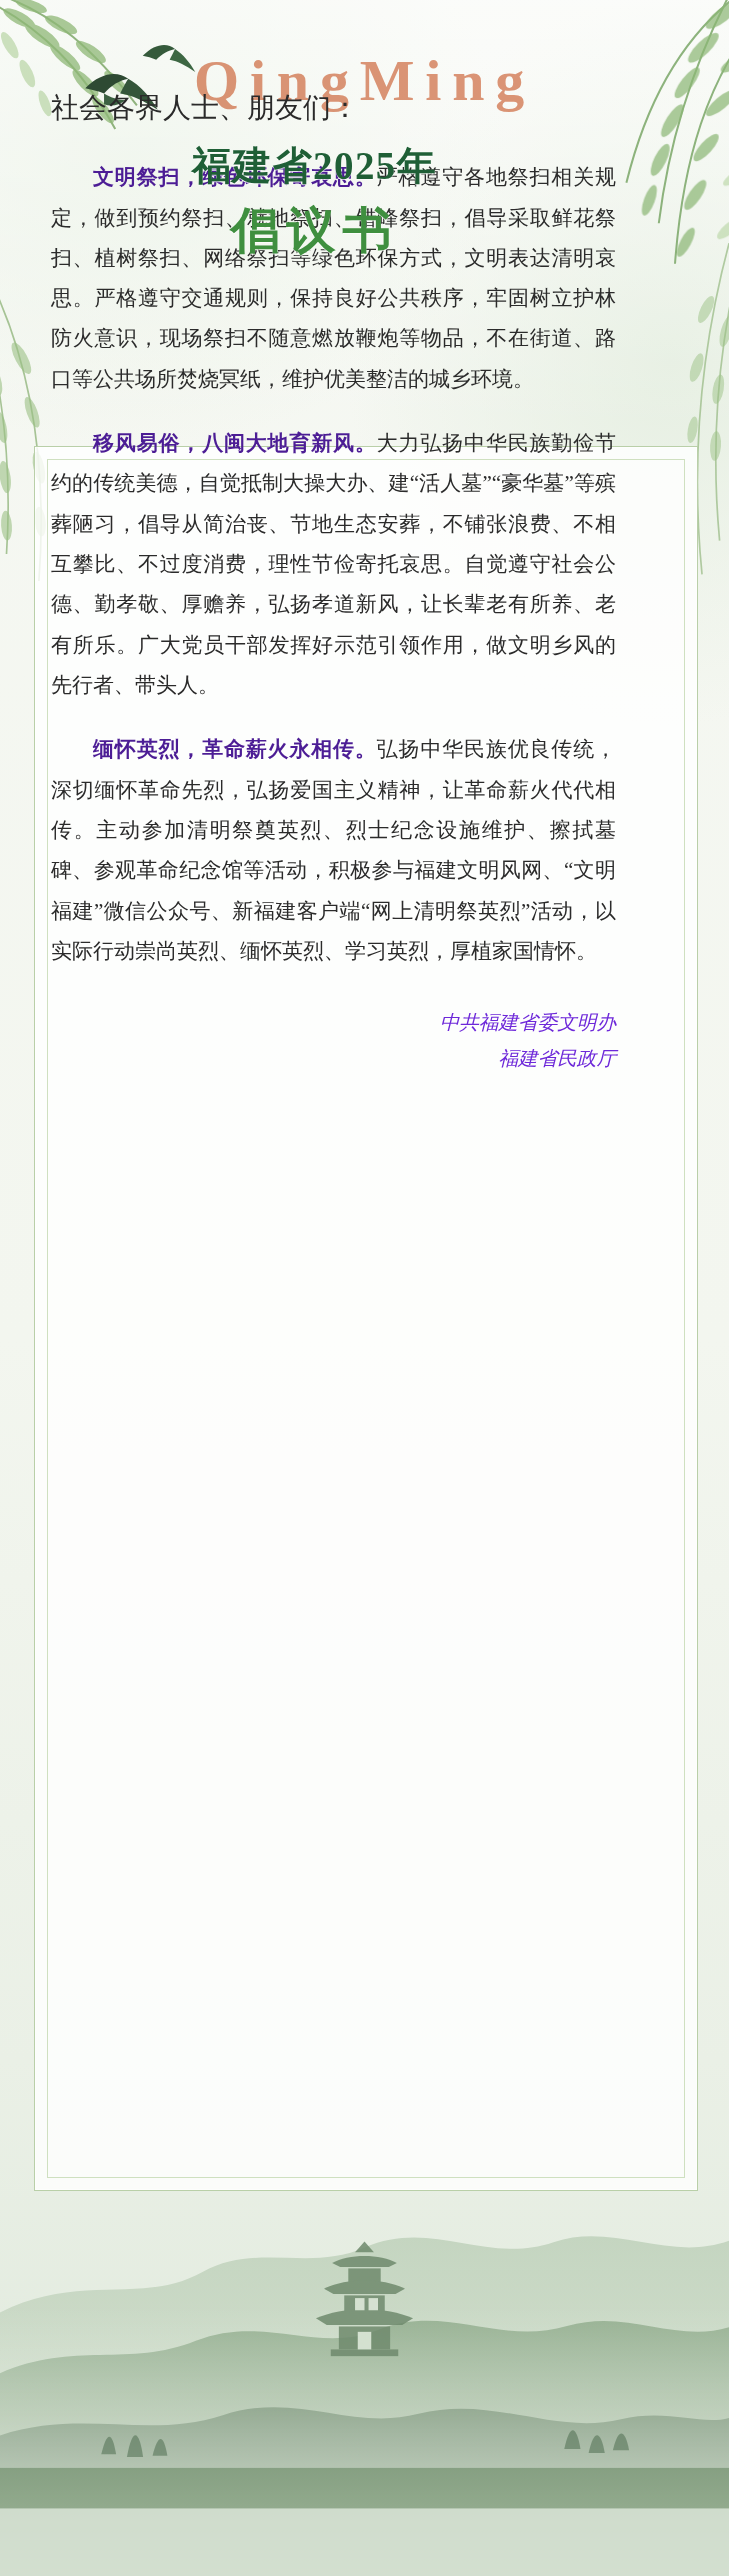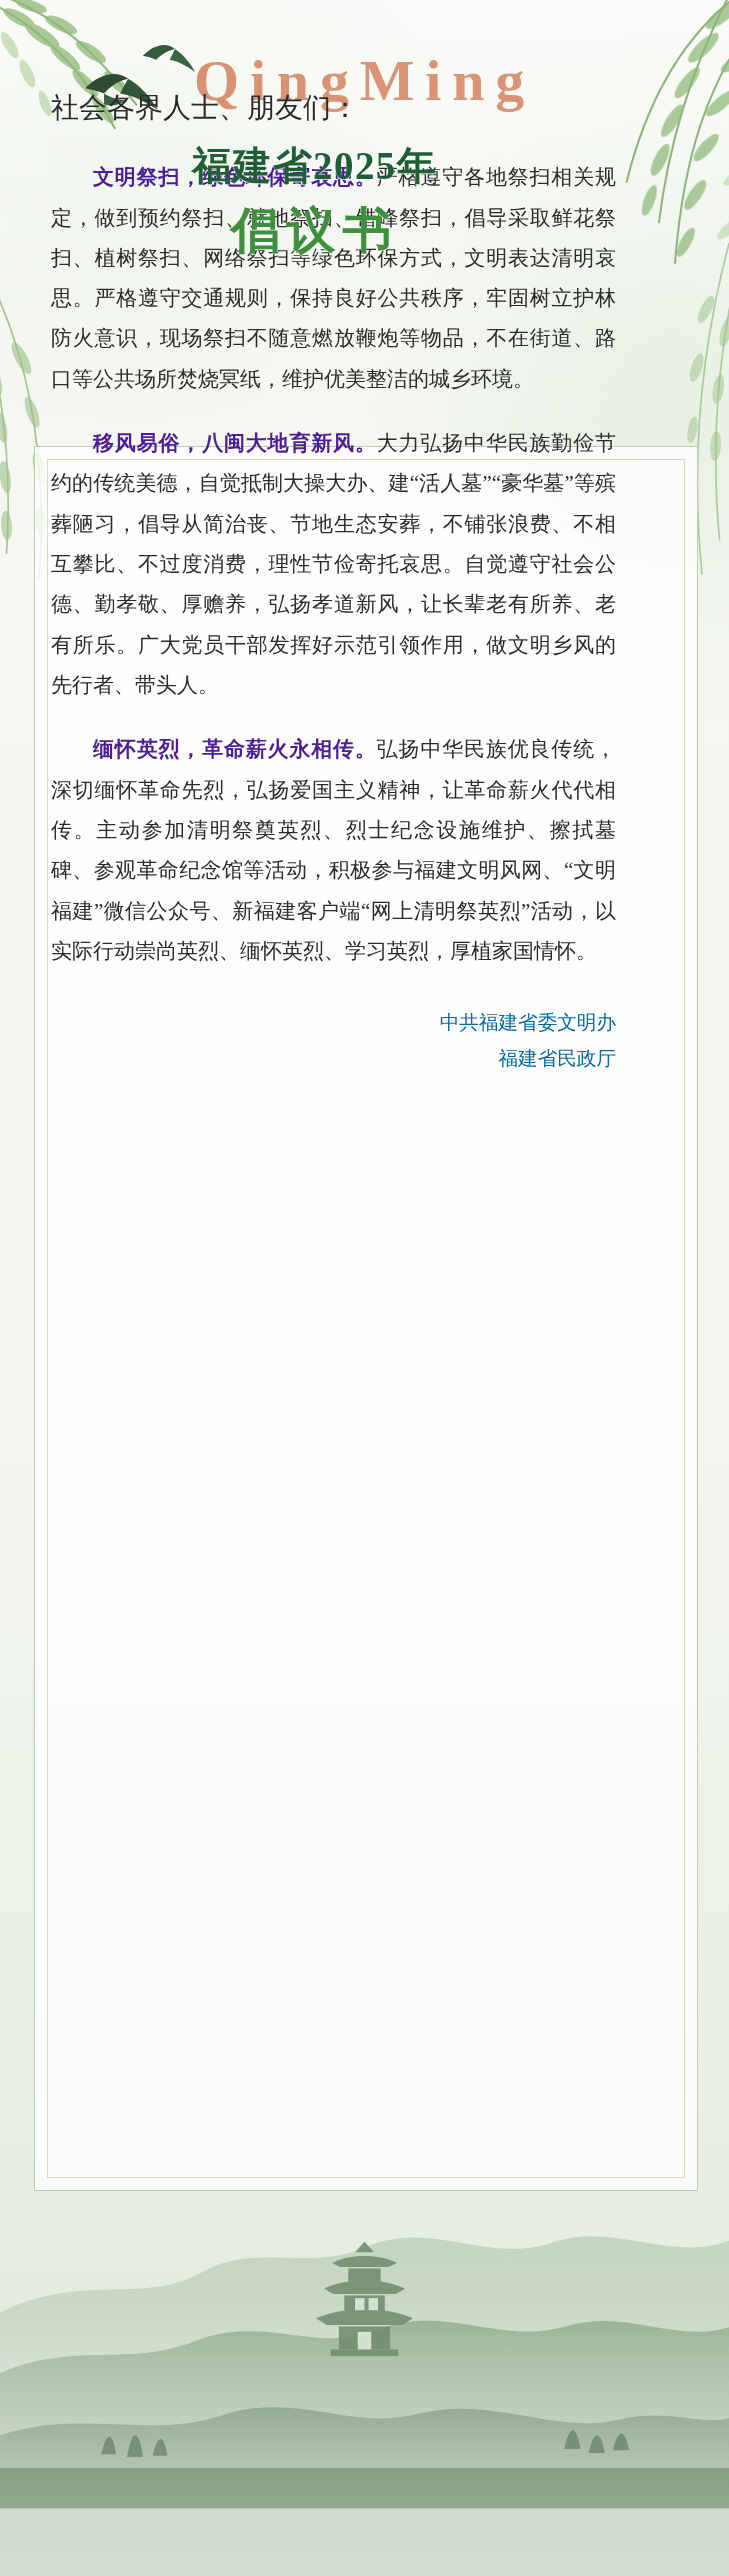--- a/index.html
+++ b/index.html
@@ -137,21 +137,22 @@
   }
   .lead {
     color: #4c1d95;
     font-weight: 700;
   }
   .sign {
     margin-top: 34px;
     text-align: right;
     font-size: 19.6px;
     line-height: 1.85;
-    color: #0369a1;
+    color: #6d28d9;
+    font-style: italic;
   }
 
   
   .landscape {
     position: absolute;
     left: 0;
     bottom: 0;
     width: 729px;
     height: 473px;
     z-index: 3;

